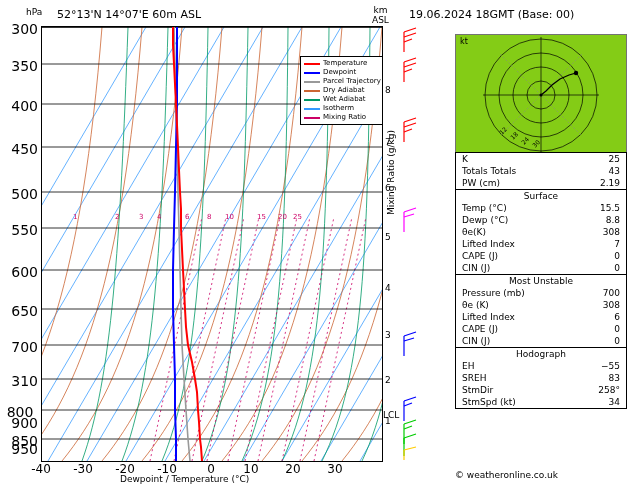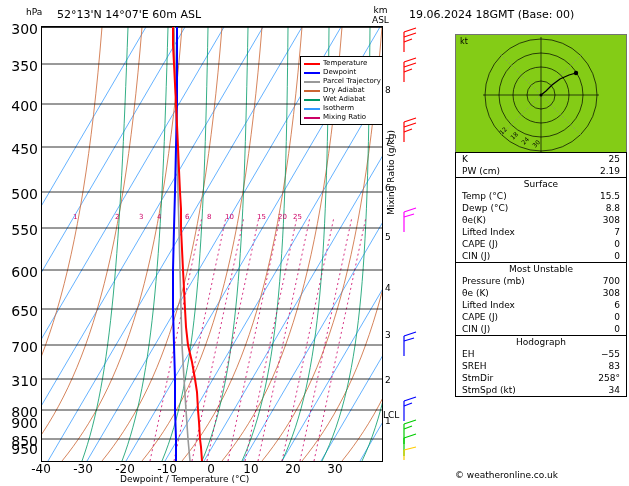--- a/index.html
+++ b/index.html
@@ -183,21 +183,21 @@
   <div class="ylab" style="left:2px;top:21px;">300</div>
   <div class="ylab" style="left:2px;top:58px;">350</div>
   <div class="ylab" style="left:2px;top:98px;">400</div>
   <div class="ylab" style="left:2px;top:141px;">450</div>
   <div class="ylab" style="left:2px;top:186px;">500</div>
   <div class="ylab" style="left:2px;top:222px;">550</div>
   <div class="ylab" style="left:2px;top:264px;">600</div>
   <div class="ylab" style="left:2px;top:303px;">650</div>
   <div class="ylab" style="left:2px;top:339px;">700</div>
   <div class="ylab" style="left:2px;top:373px;">310</div>
-  <div class="ylab" style="left:2px;top:404px;">800</div>
+  <div class="ylab" style="left:2px;top:404px;text-align:center;">800</div>
   <div class="ylab" style="left:2px;top:433px;">850</div>
 
   <div class="ylab" style="left:2px;top:415px;">900</div>
   <div class="ylab" style="left:2px;top:441px;">950</div>
 
   <div class="kmlab" style="top:85px;">8</div>
   <div class="kmlab" style="top:137px;">7</div>
   <div class="kmlab" style="top:183px;">6</div>
   <div class="kmlab" style="top:232px;">5</div>
   <div class="kmlab" style="top:283px;">4</div>
@@ -291,20 +291,24 @@
       <circle cx="85" cy="60" r="1.5" fill="#000"></circle>
     </svg>
   </div>
 
   <div class="abs" id="stats">
     <div class="r first">
       <span class="k">K</span>
       <span class="v">25</span>
     </div>
     <div class="r">
+      <span class="k">Totals Totals</span>
+      <span class="v">43</span>
+    </div>
+    <div class="r">
       <span class="k">PW (cm)</span>
       <span class="v">2.19</span>
     </div>
 
     <div class="sec">Surface</div>
     <div class="r">
       <span class="k">Temp (°C)</span>
       <span class="v">15.5</span>
     </div>
     <div class="r">

